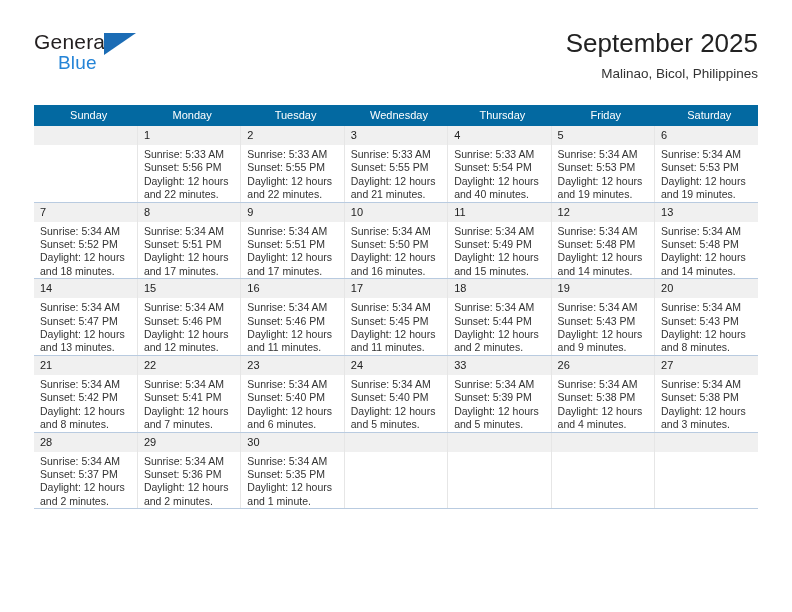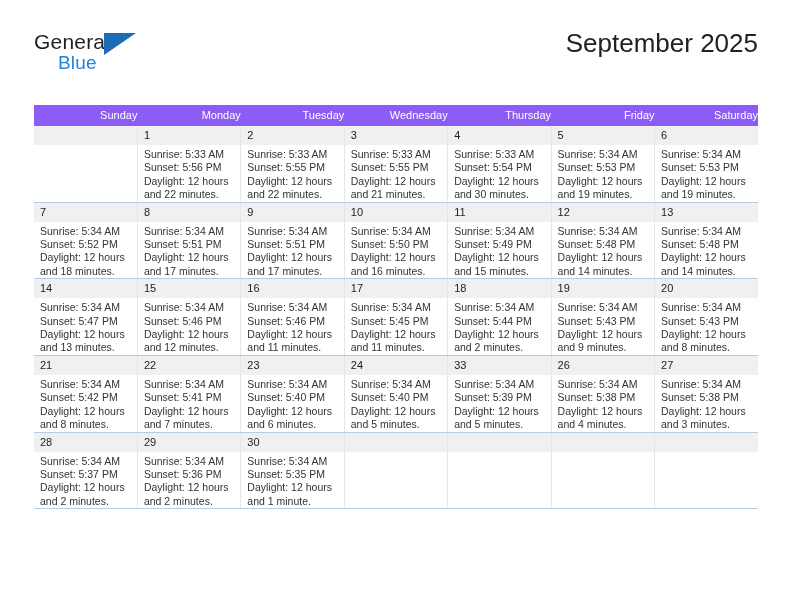--- a/index.html
+++ b/index.html
@@ -88,25 +88,25 @@
   
   .calendar {
     position: absolute;
     left: 34px;
     top: 105px;
     width: 724px;
     border-collapse: collapse;
     table-layout: fixed;
   }
   .calendar th {
-    background: #8b5cf6;
+    background: #0369a1;
     color: #ffffff;
     font-size: 11px;
     font-weight: normal;
-    text-align: right;
+    text-align: center;
     padding: 4px 0 5px 6px;
     height: 12px;
     border: none;
   }
   .calendar td {
     vertical-align: top;
     padding: 0;
     border: none;
     height: 75px;
     border-bottom: 1px solid #b9cbe0;
@@ -148,20 +148,21 @@
   <div class="header">
 
     <div class="logo">
       <span class="logo-general">General</span>
       <span class="logo-triangle"></span>
       <span class="logo-blue">Blue</span>
     </div>
 
     <div class="title-block">
       <div class="cal-title">September 2025</div>
+      <div class="cal-subtitle">Malinao, Bicol, Philippines</div>
     </div>
 
   </div>
 
   <table class="calendar">
     <thead>
       <tr>
         <th>Sunday</th>
         <th>Monday</th>
         <th>Tuesday</th>
@@ -202,21 +203,21 @@
               <div>Daylight: 12 hours</div>
               <div>and 21 minutes.</div>
             </div>
           </td>
           <td class="">
             <div class="daynum">4</div>
             <div class="daybody">
               <div>Sunrise: 5:33 AM</div>
               <div>Sunset: 5:54 PM</div>
               <div>Daylight: 12 hours</div>
-              <div>and 30 minutes.</div>
+              <div>and 40 minutes.</div>
             </div>
           </td>
           <td class="">
             <div class="daynum">5</div>
             <div class="daybody">
               <div>Sunrise: 5:34 AM</div>
               <div>Sunset: 5:53 PM</div>
               <div>Daylight: 12 hours</div>
               <div>and 19 minutes.</div>
             </div>

